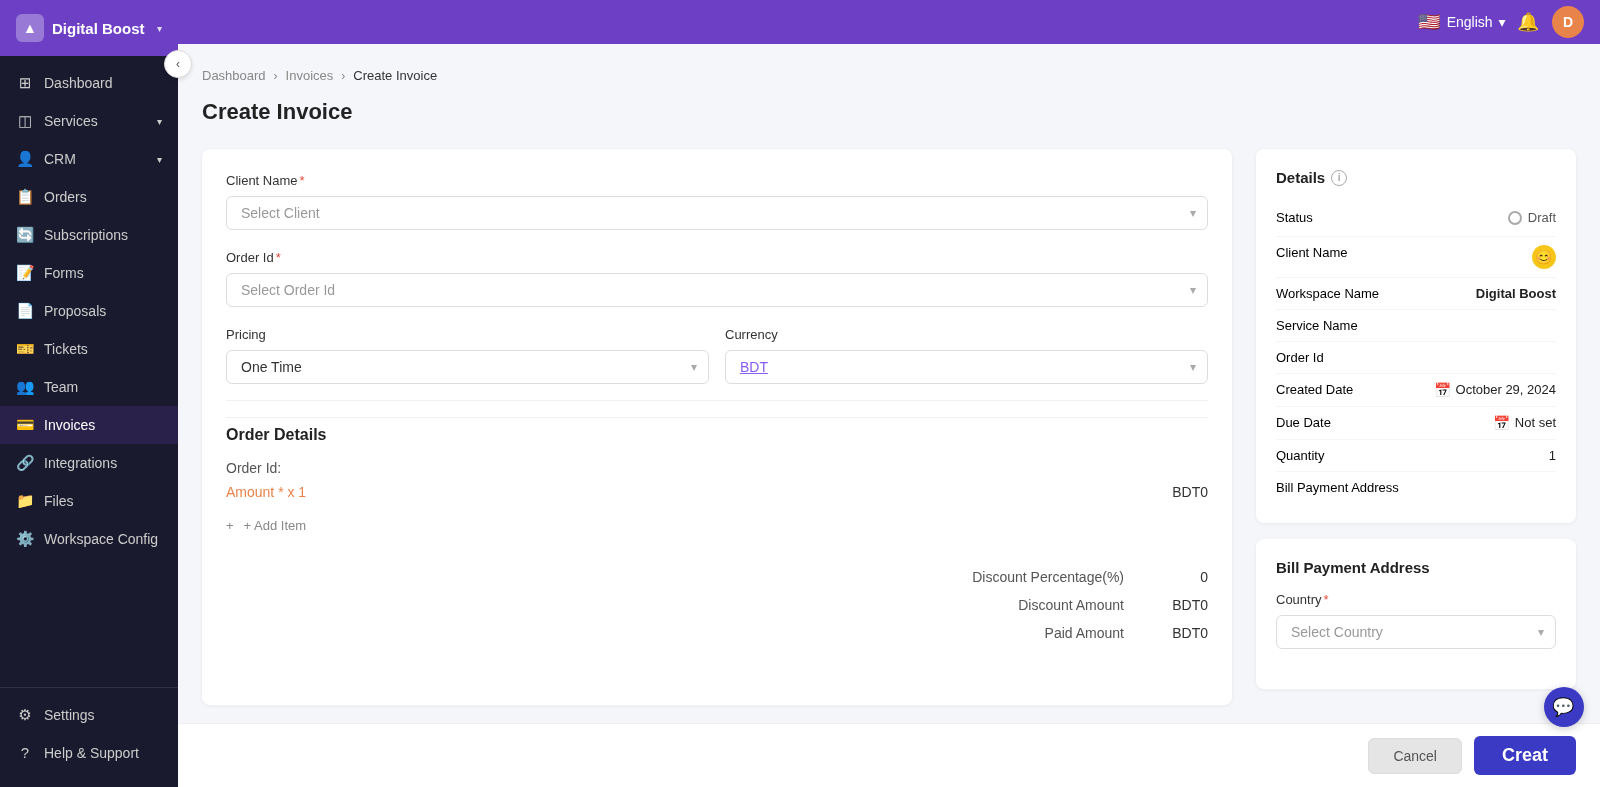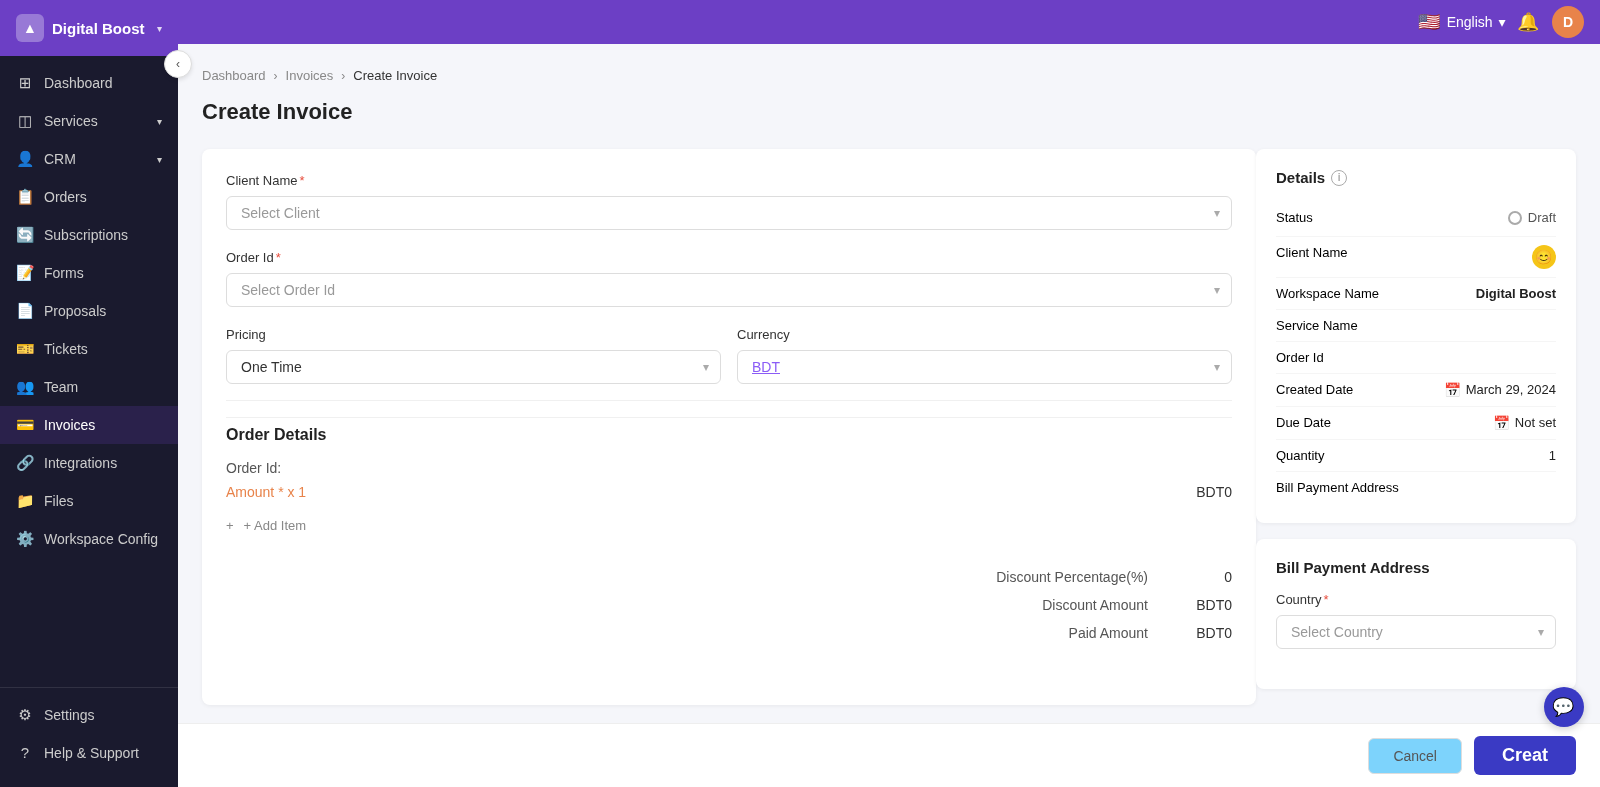--- a/index.html
+++ b/index.html
@@ -108,20 +108,21 @@
       font-size: 13px; color: #888; margin-bottom: 16px;
     }
     .breadcrumb a { color: #888; text-decoration: none; cursor: pointer; }
     .breadcrumb-sep { font-size: 12px; }
     .breadcrumb-current { color: #333; font-weight: 500; }
 
     .page-title { font-size: 22px; font-weight: 600; color: #222; margin-bottom: 24px; }
 
     .content-area {
       display: flex;
+      gap: 24px;
     }
 
     .form-section {
       flex: 1;
       background: #fff;
       border-radius: 8px;
       padding: 24px;
       box-shadow: 0 1px 4px rgba(0,0,0,0.06);
     }
 
@@ -258,21 +259,21 @@
       border-top: 1px solid #eee;
       padding: 12px 24px;
       display: flex; justify-content: flex-end; align-items: center;
       gap: 12px;
       z-index: 100;
     }
     .btn-cancel {
       padding: 9px 24px;
       border: 1px solid #ddd;
       border-radius: 6px;
-      background: #7dd3fc;
+      background: #e5e5e5;
       color: #555;
       font-size: 14px;
       cursor: pointer;
     }
     .btn-create {
       padding: 9px 28px;
       border: none;
       border-radius: 6px;
       background: #3a3ac4;
       color: #fff;
@@ -519,21 +520,21 @@
 
         <div class="detail-row">
           <span class="detail-key">Order Id</span>
           <span class="detail-value"></span>
         </div>
 
         <div class="detail-row">
           <span class="detail-key">Created Date</span>
           <span class="detail-value date">
             <span class="cal-icon">📅</span>
-            <span>March 29, 2024</span>
+            <span>October 29, 2024</span>
           </span>
         </div>
 
         <div class="detail-row">
           <span class="detail-key">Due Date</span>
           <span class="detail-value date">
             <span class="cal-icon">📅</span>
             <span>Not set</span>
           </span>
         </div>

